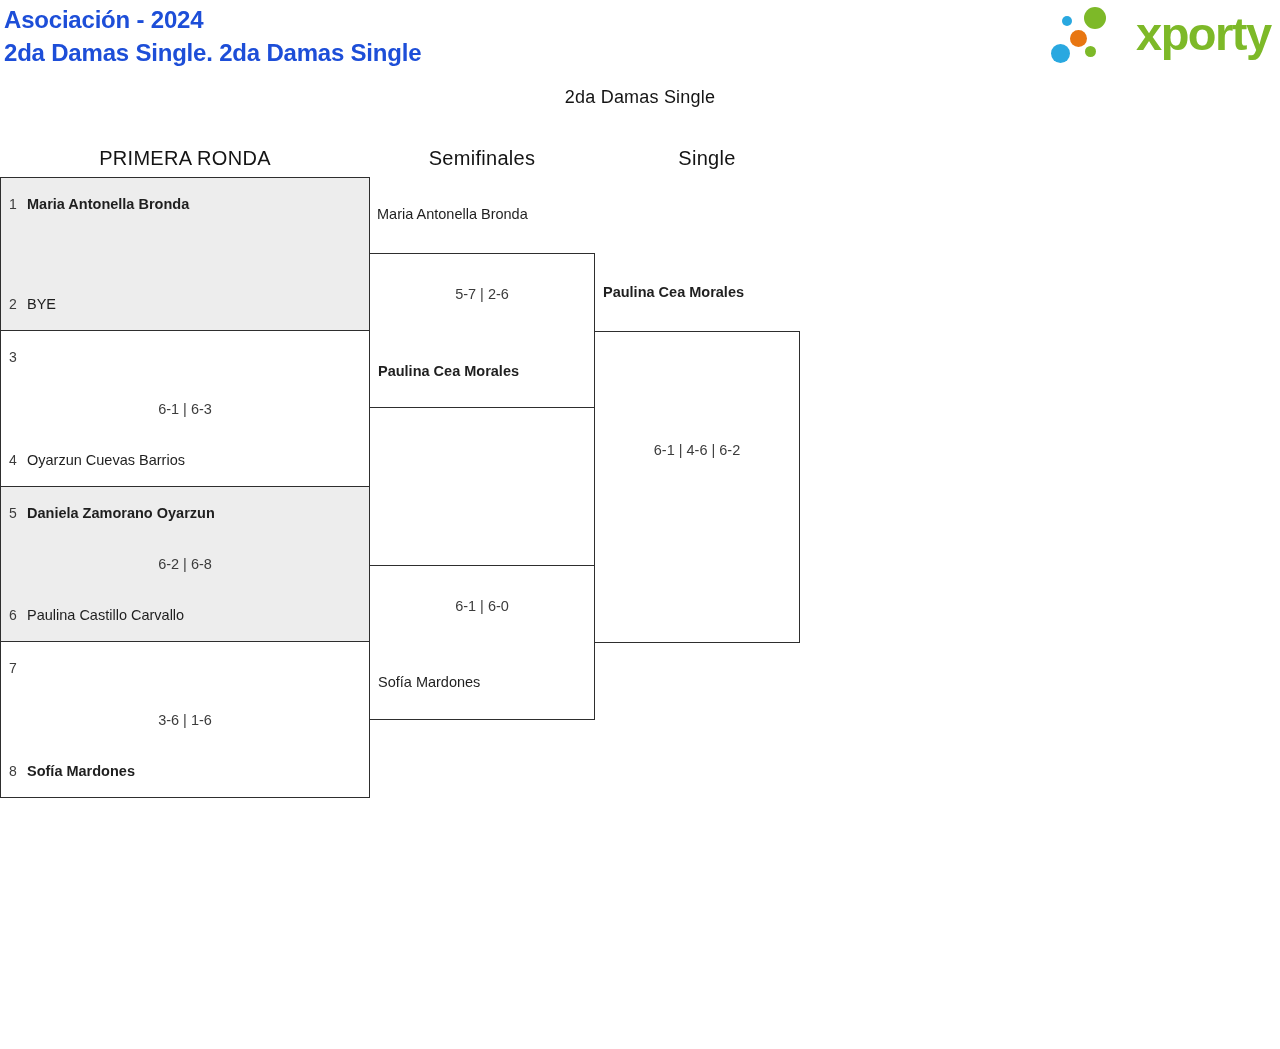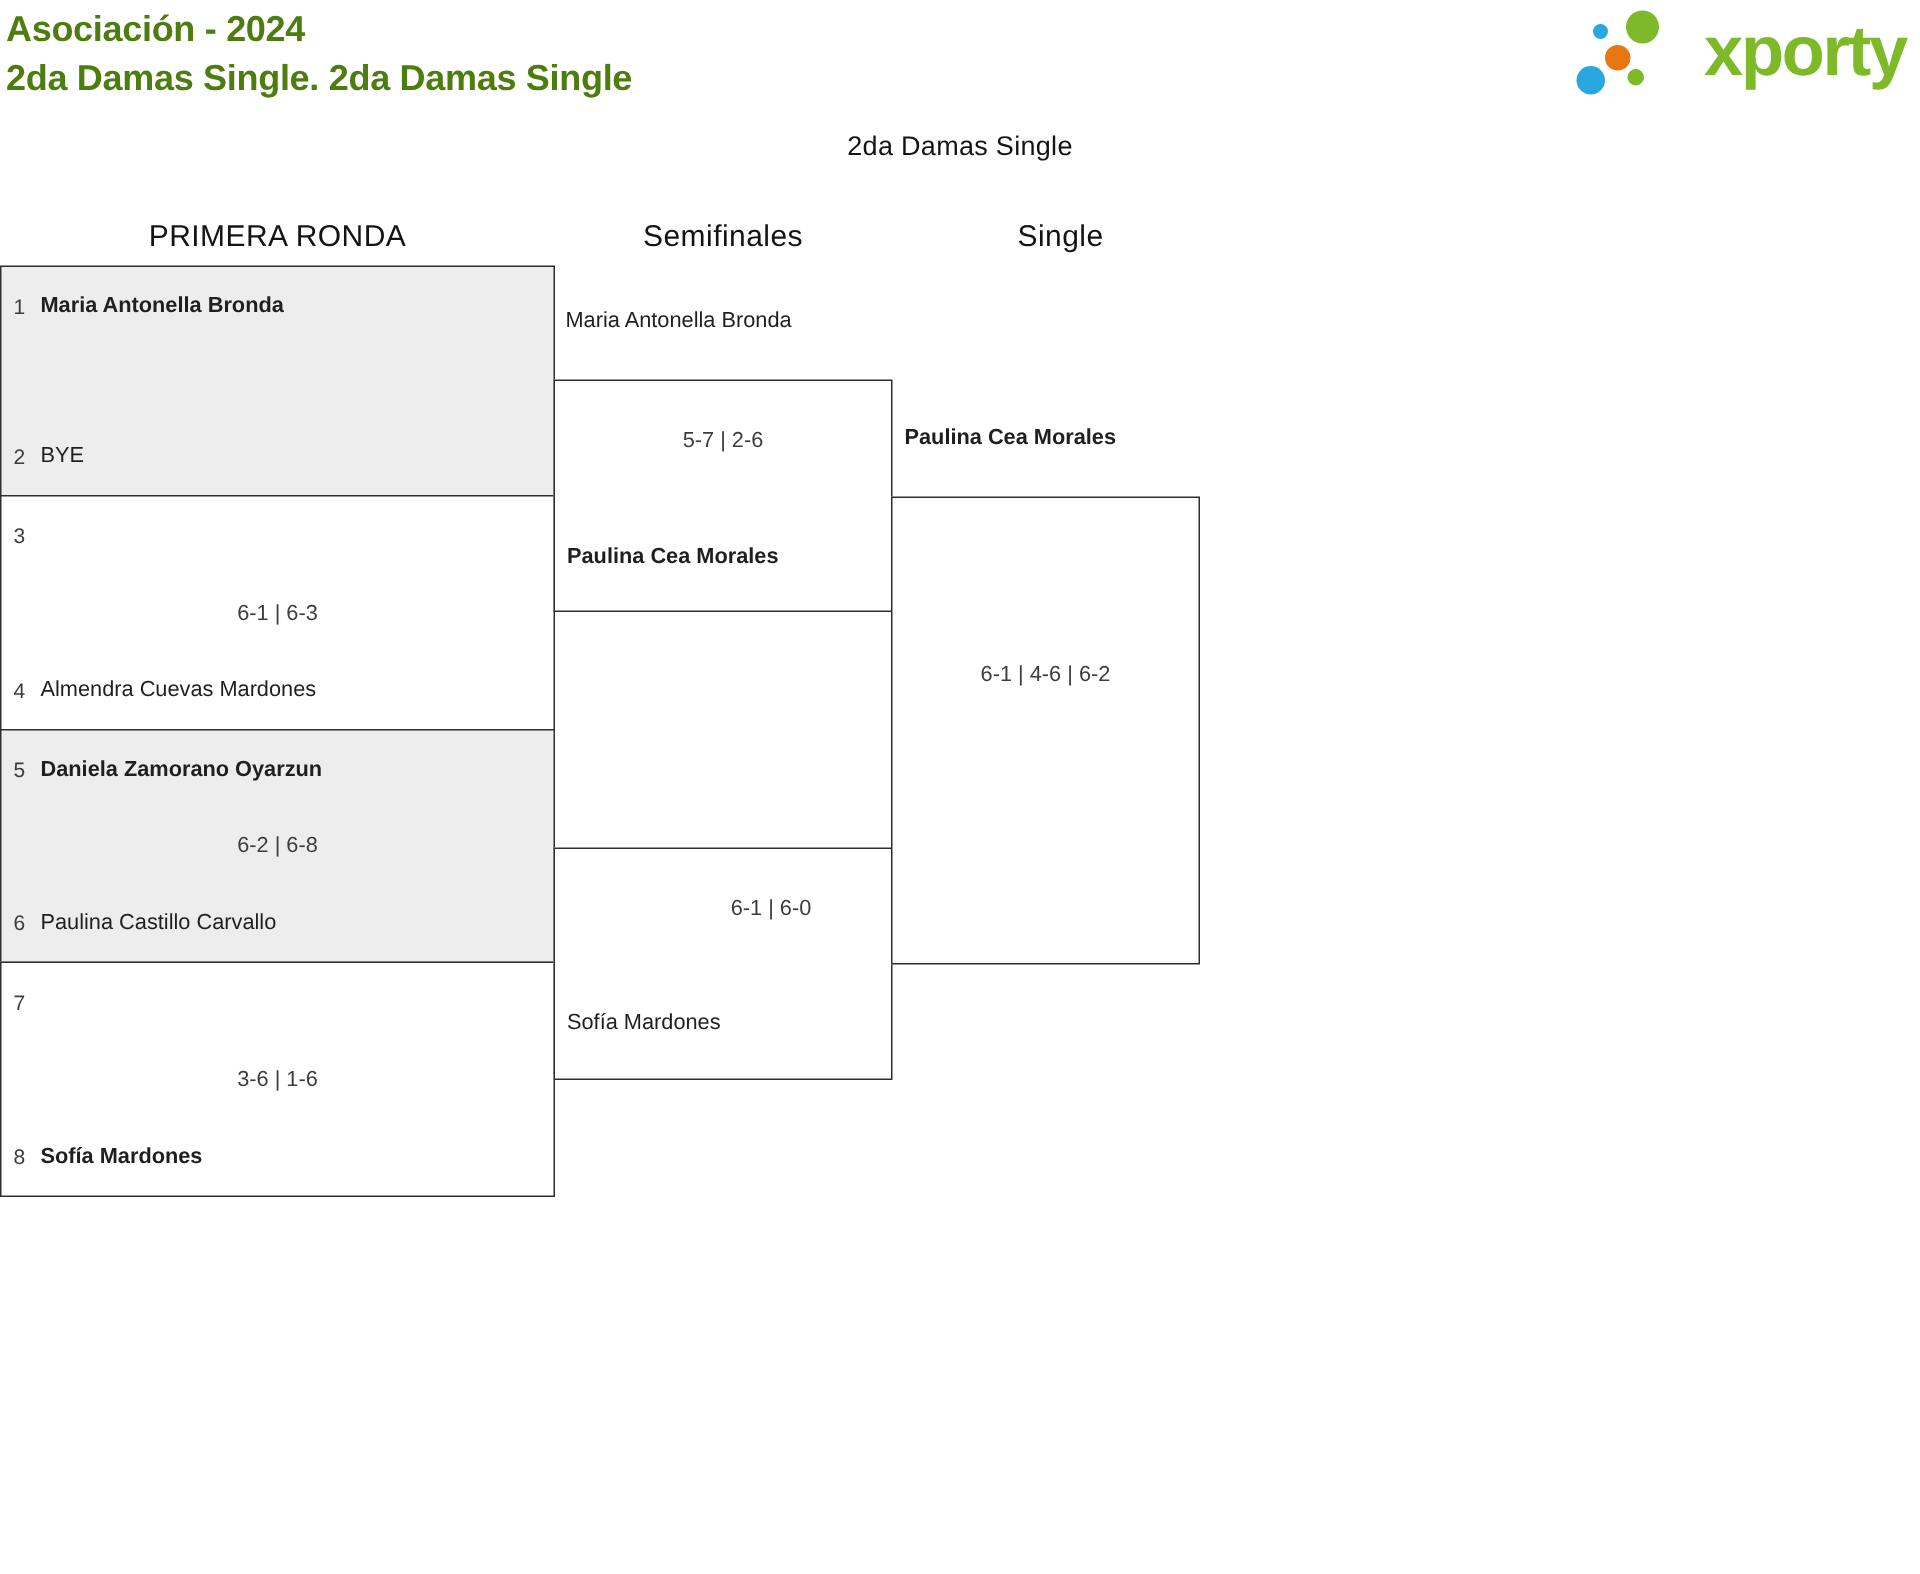--- a/index.html
+++ b/index.html
@@ -6,21 +6,21 @@
   html,body { background:#ffffff; }
   body { font-family:"Liberation Sans", sans-serif; color:#1f1f1f; }
   #stage {
     position:relative; width:1280px; height:1049px;
     background:#ffffff; overflow:hidden;
   }
 
   
   .page-title {
     position:absolute; left:4px; top:3px;
-    font-size:24px; line-height:33px; font-weight:700; color:#4d7c0f;
+    font-size:24px; line-height:33px; font-weight:700; color:#1d4ed8;
     letter-spacing:-0.2px;
   }
   .logo {
     position:absolute; left:1048px; top:4px; width:228px; height:70px;
   }
   .logo .dot { position:absolute; border-radius:50%; }
   .dot-blue-small  { left:14px; top:12px; width:10px; height:10px; background:#29a8e0; }
   .dot-green-large { left:36px; top:3px;  width:22px; height:22px; background:#7db928; }
   .dot-orange      { left:22px; top:26px; width:17px; height:17px; background:#e87611; }
   .dot-blue-large  { left:3px;  top:40px; width:19px; height:19px; background:#29a8e0; }
@@ -80,21 +80,21 @@
     position:absolute; border:1px solid #2e2e2e; background:#ffffff;
   }
   .sf1 { left:369px; top:253px; width:226px; height:155px; }
   .sf2 { left:369px; top:565px; width:226px; height:155px; }
   .final-box { left:594px; top:331px; width:206px; height:312px; }
   .sf-score {
     position:absolute; left:0; width:100%; text-align:center;
     font-size:14.5px; color:#3c3c3c; line-height:18px;
   }
   .sf1 .sf-score { top:31px; }
-  .sf2 .sf-score { top:31px;margin-left:32px; }
+  .sf2 .sf-score { top:31px; }
   .final-box .sf-score { top:109px; }
   .in-box-name {
     position:absolute; left:8px; font-size:14.5px; line-height:17px;
     white-space:nowrap; color:#1f1f1f;
   }
   .sf1 .in-box-name { top:109px; }
   .sf2 .in-box-name { top:108px; }
 
   .name-sf1-top  { left:377px; top:206px; }
   .name-f-top    { left:603px; top:284px; }
@@ -137,21 +137,21 @@
   </div>
 
   <div class="match-box mb2">
     <div class="player-row top">
       <span class="seed-num">3</span>
       <span class="player-name"></span>
     </div>
     <div class="match-score">6-1 | 6-3</div>
     <div class="player-row bottom">
       <span class="seed-num">4</span>
-      <span class="player-name">Almendra Cuevas Mardones</span>
+      <span class="player-name">Oyarzun Cuevas Barrios</span>
     </div>
   </div>
 
   <div class="match-box mb3 shaded">
     <div class="player-row top">
       <span class="seed-num">5</span>
       <span class="player-name winner">Daniela Zamorano Oyarzun</span>
     </div>
     <div class="match-score">6-2 | 6-8</div>
     <div class="player-row bottom">

